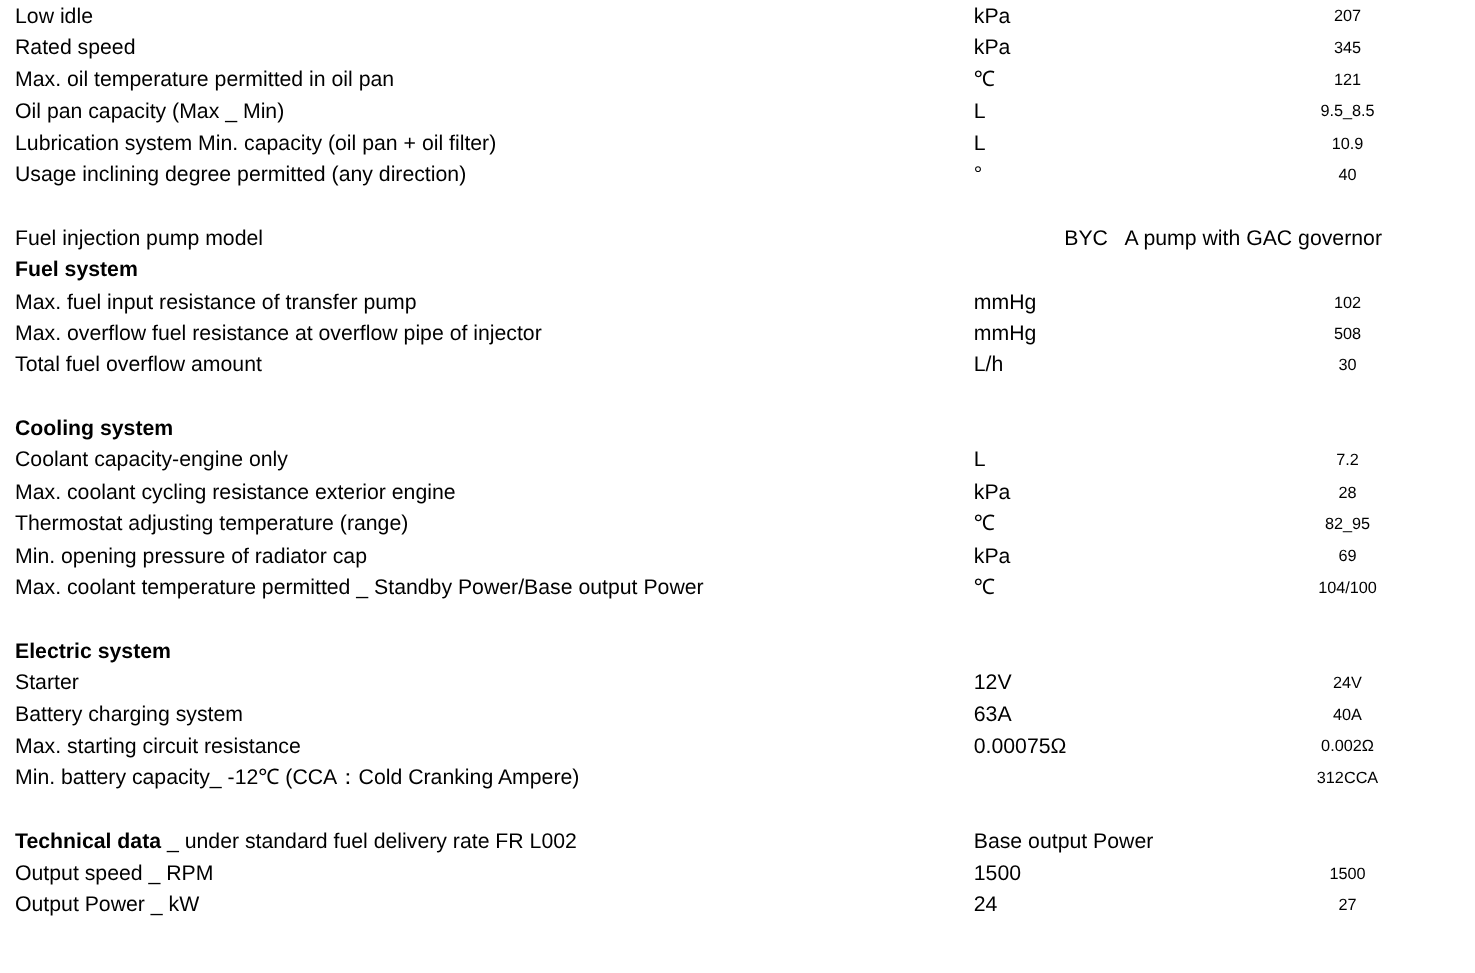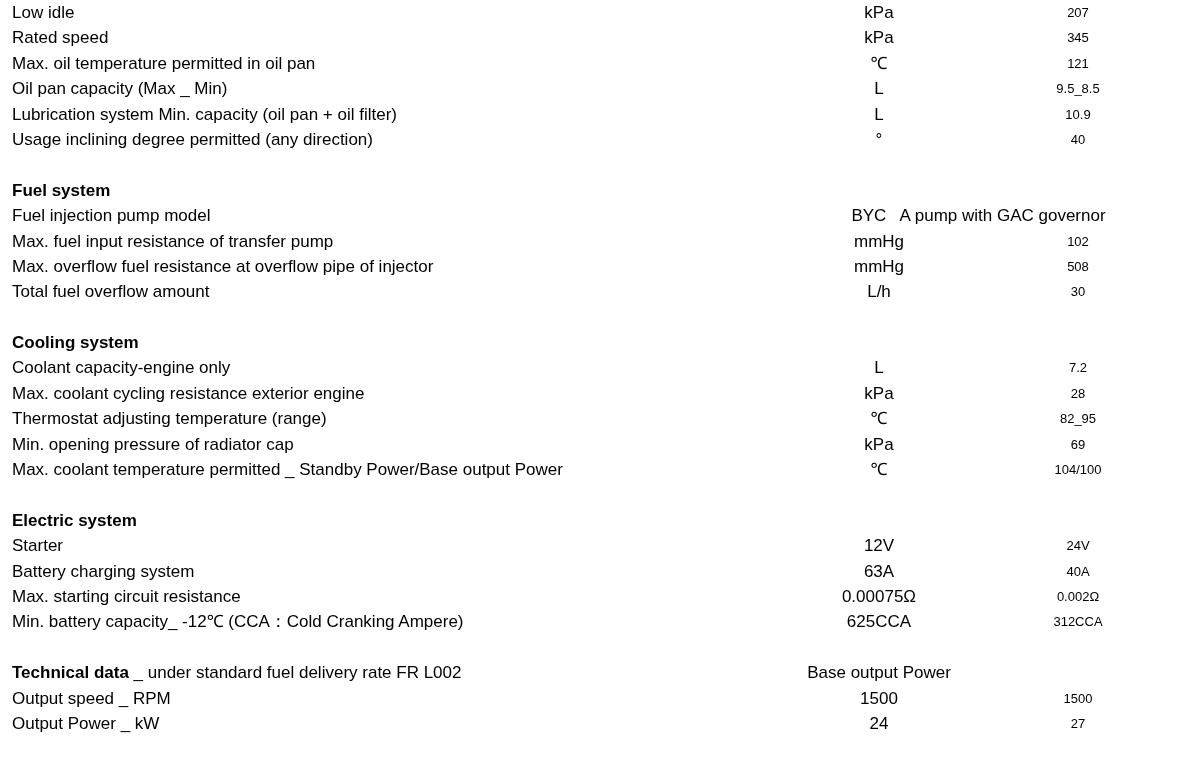--- a/index.html
+++ b/index.html
@@ -38,21 +38,21 @@
     white-space: nowrap;
   }
   .desc.bold {
     font-weight: bold;
   }
   .unit {
     position: absolute;
     left: 779px;
     width: 200px;
     top: 0;
-    text-align: center;
+    text-align: left;
     font-size: 17px;
     line-height: 25.4px;
     white-space: nowrap;
   }
   .val {
     position: absolute;
     left: 978px;
     width: 200px;
     top: 0;
     text-align: center;
@@ -107,25 +107,25 @@
       <div class="unit">L</div>
       <div class="val">10.9</div>
     </div>
     <div class="row">
       <div class="desc">Usage inclining degree permitted (any direction)</div>
       <div class="unit">°</div>
       <div class="val">40</div>
     </div>
     <div class="row spacer"></div>
     <div class="row">
-      <div class="desc bold">Fuel system</div>
-    </div>
-    <div class="row">
       <div class="desc">Fuel injection pump model</div>
       <div class="span2">BYC   A pump with GAC governor</div>
+    </div>
+    <div class="row">
+      <div class="desc bold">Fuel system</div>
     </div>
     <div class="row">
       <div class="desc">Max. fuel input resistance of transfer pump</div>
       <div class="unit">mmHg</div>
       <div class="val">102</div>
     </div>
     <div class="row">
       <div class="desc">Max. overflow fuel resistance at overflow pipe of injector</div>
       <div class="unit">mmHg</div>
       <div class="val">508</div>
@@ -178,21 +178,20 @@
       <div class="unit">63A</div>
       <div class="val">40A</div>
     </div>
     <div class="row">
       <div class="desc">Max. starting circuit resistance</div>
       <div class="unit">0.00075Ω</div>
       <div class="val">0.002Ω</div>
     </div>
     <div class="row">
       <div class="desc">Min. battery capacity_ -12℃ (CCA：Cold Cranking Ampere)</div>
-      <div class="unit">625CCA</div>
       <div class="val">312CCA</div>
     </div>
     <div class="row spacer"></div>
     <div class="row">
       <div class="desc bold"><span>Technical data</span><span class="hdr-note"> _ under standard fuel delivery rate FR L002</span></div>
       <div class="unit bold">Base output Power</div>
     </div>
     <div class="row">
       <div class="desc">Output speed _ RPM</div>
       <div class="unit">1500</div>

